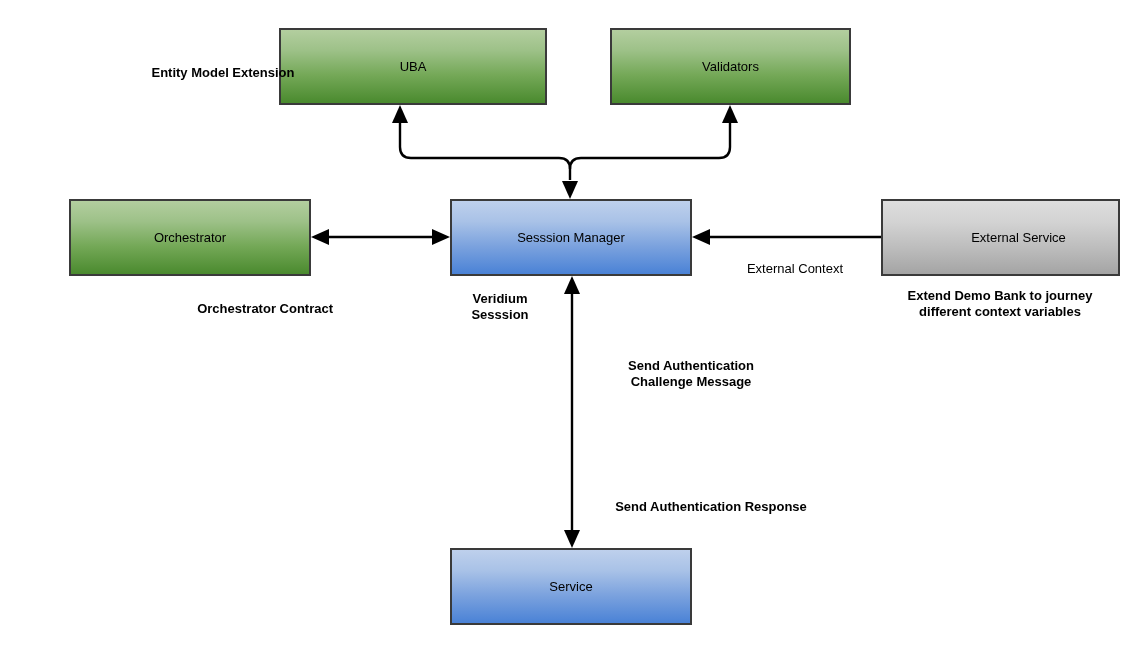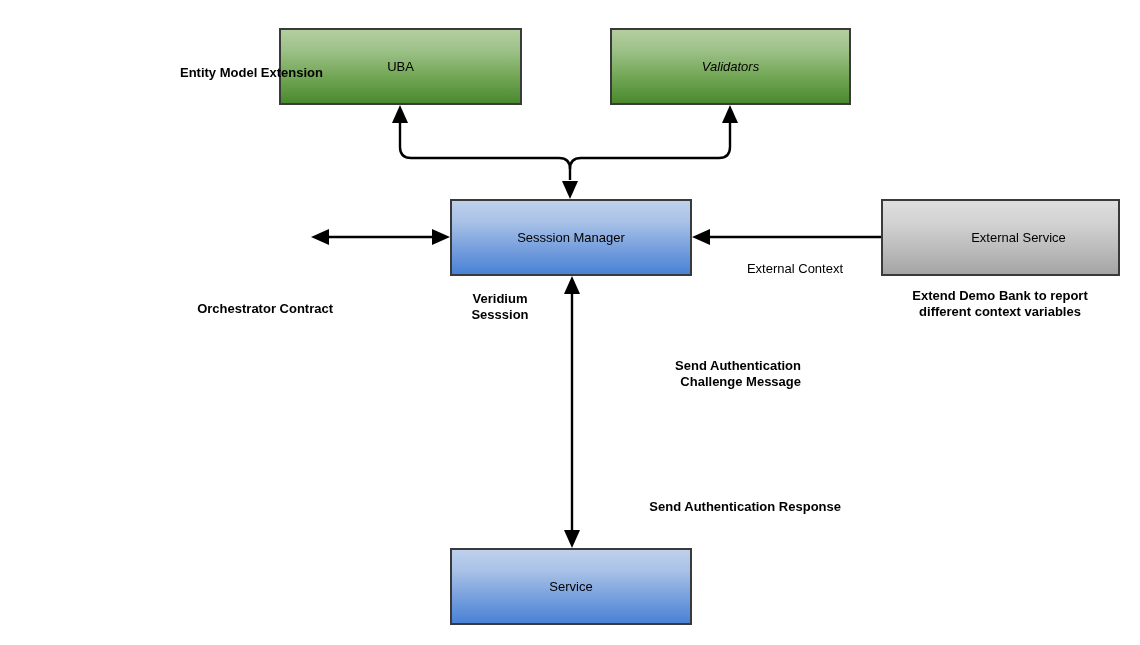--- a/index.html
+++ b/index.html
@@ -54,21 +54,21 @@
     z-index: 4;
     white-space: pre-line;
   }
   .label-bold {
     font-weight: bold;
   }
   .label-center {
     text-align: center;
   }
   .label-left {
-    text-align: right;
+    text-align: center;
   }
 
   
   #connectors {
     position: absolute;
     left: 0;
     top: 0;
     width: 1140px;
     height: 645px;
     z-index: 2;
@@ -114,28 +114,31 @@
       <polygon class="edge-head" points="692,237 710,229 710,245"></polygon>
     </g>
 
     <g>
       <line class="edge-line" x1="572" y1="292" x2="572" y2="532"></line>
       <polygon class="edge-head" points="572,276 564,294 580,294"></polygon>
       <polygon class="edge-head" points="572,548 564,530 580,530"></polygon>
     </g>
   </svg>
 
-  <div class="node node-green" style="left:279px; top:28px; width:243px; height:77px;">
+  <div class="node node-green" style="left:279px; top:28px; width:268px; height:77px;">
     <span>UBA</span>
   </div>
 
-  <div class="node node-green" style="left:610px; top:28px; width:241px; height:77px;font-style:italic;">
+  <div class="node node-green" style="left:610px; top:28px; width:241px; height:77px;">
     <span>Validators</span>
   </div>
 
+  <div class="node node-green" style="left:69px; top:199px; width:242px; height:77px;">
+    <span>Orchestrator</span>
+  </div>
 
   <div class="node node-blue" style="left:450px; top:199px; width:242px; height:77px;text-align:center;">
     <span>Sesssion Manager</span>
   </div>
 
   <div class="node node-gray" style="left:881px; top:199px; width:239px; height:77px;">
     <span>External Service</span>
   </div>
 
   <div class="node node-blue" style="left:450px; top:548px; width:242px; height:77px;">
@@ -145,21 +148,21 @@
   <div class="label label-bold label-left" style="left:123px; top:65px; width:200px;">Entity Model Extension</div>
 
   <div class="label label-bold label-center" style="left:133px; top:301px; width:200px;text-align:right;">Orchestrator Contract</div>
 
 
   <div class="label label-bold label-center" style="left:440px; top:291px; width:120px;">Veridium
 Sesssion</div>
 
   <div class="label label-center" style="left:715px; top:249px; width:160px;margin-top:12px;">External Context</div>
 
-  <div class="label label-bold label-center" style="left:900px; top:288px; width:200px;">Extend Demo Bank to report
+  <div class="label label-bold label-center" style="left:900px; top:288px; width:200px;">Extend Demo Bank to journey
 different context variables</div>
 
   <div class="label label-bold label-left" style="left:581px; top:342px; width:220px;margin-top:16px;">Send Authentication
 Challenge Message</div>
 
   <div class="label label-bold label-left" style="left:581px; top:499px; width:260px;">Send Authentication Response</div>
 
 </div>
 
 </body></html>

